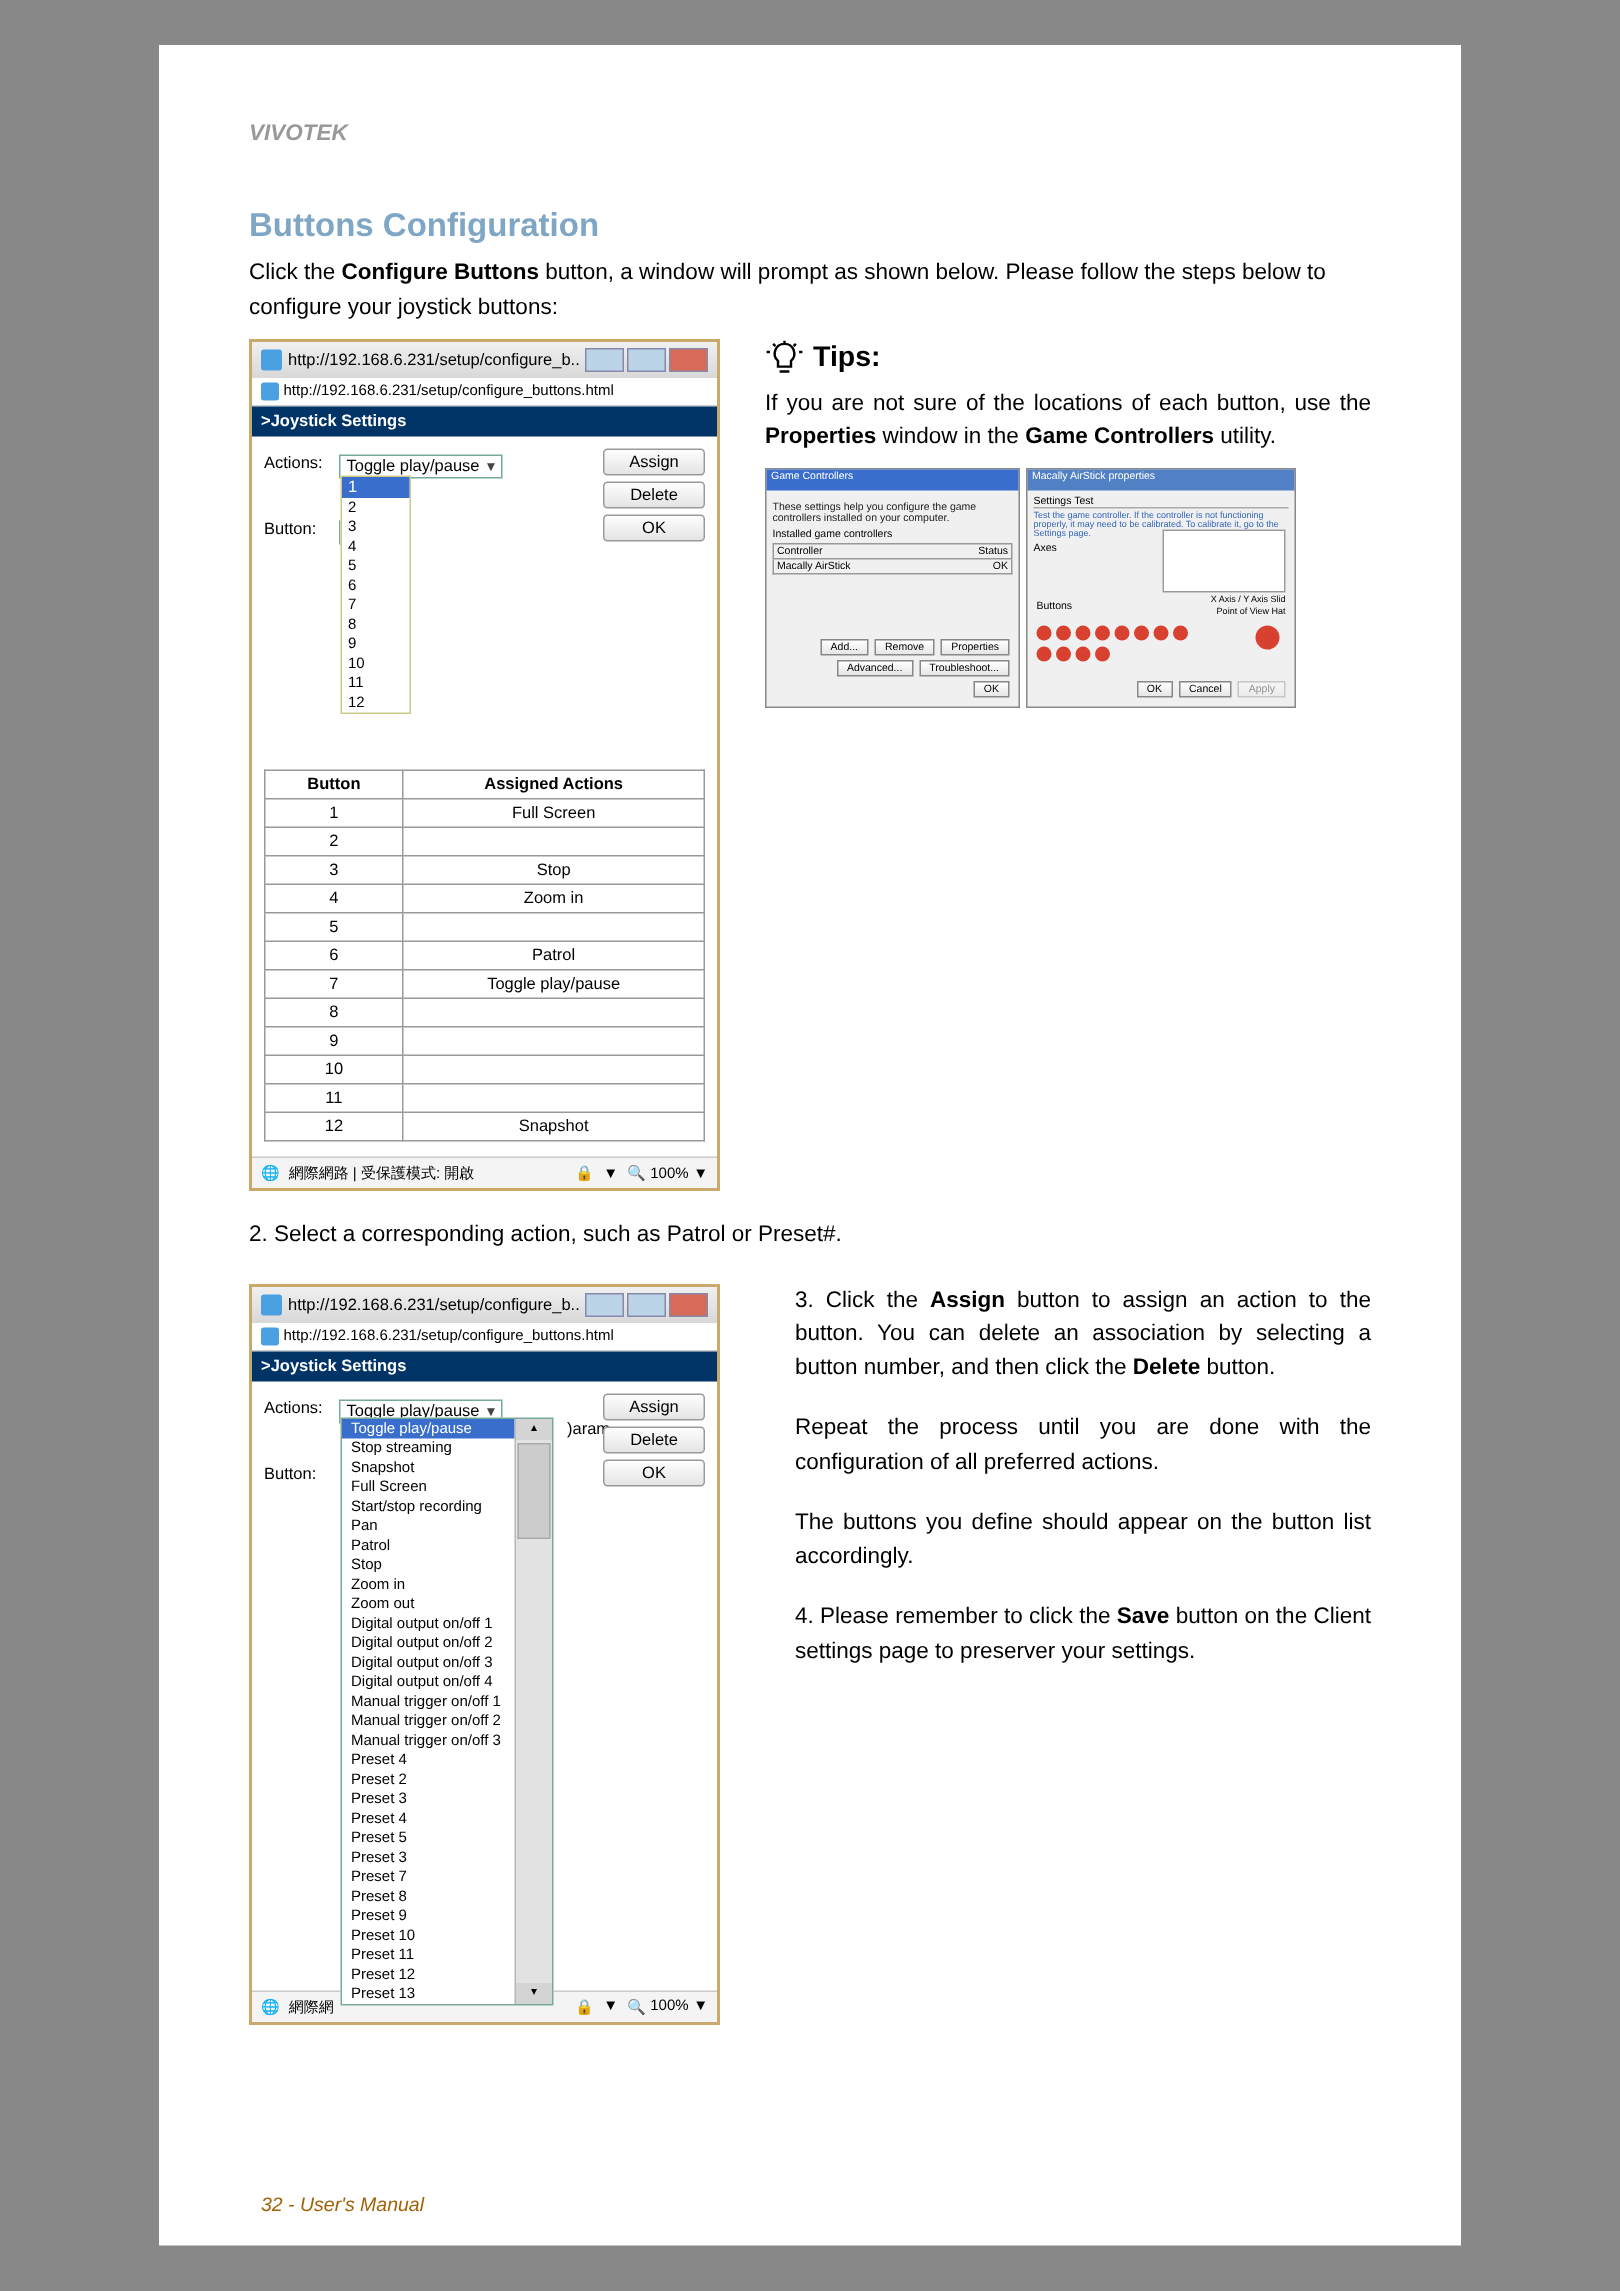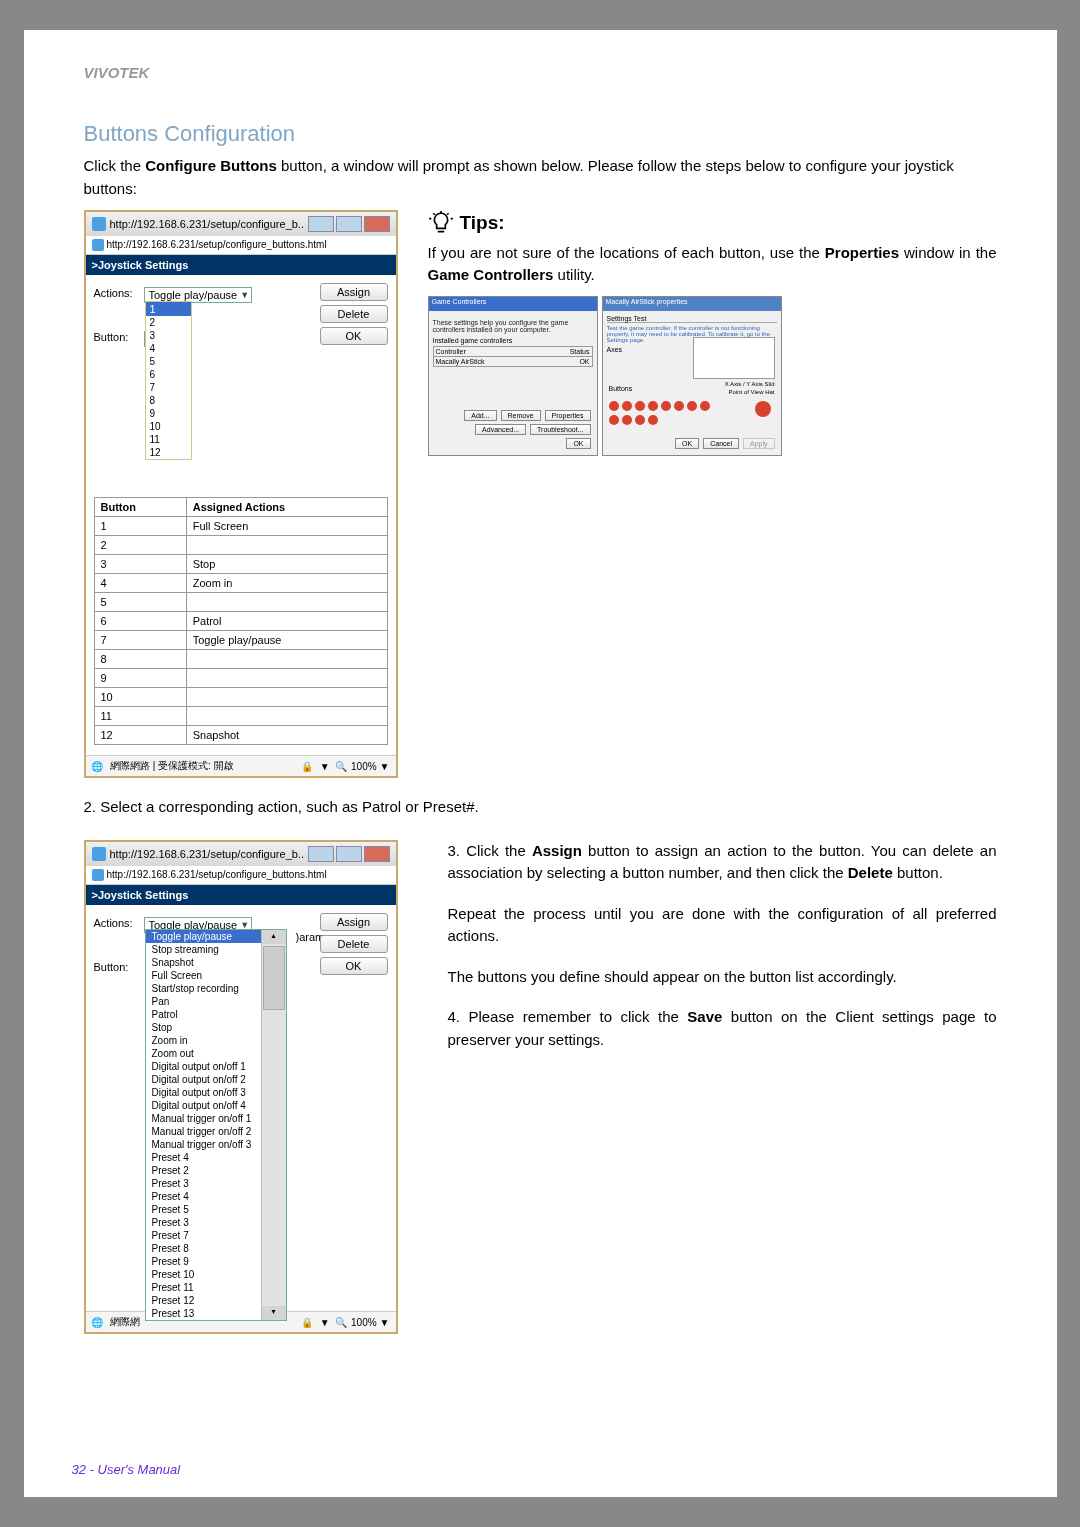--- a/index.html
+++ b/index.html
@@ -1,18 +1,18 @@
 <!DOCTYPE html>
 <html><head>
 <meta charset="utf-8">
 <style>
 body{margin:0;background:#888;font-family:Arial,Helvetica,sans-serif;font-size:15px;color:#000}
-.page{width:1033px;margin:30px auto;background:#fff;padding:34px 60px 40px 60px;box-sizing:border-box;min-height:1467px;position:relative}
+.page{width:868px;margin:30px auto;background:#fff;padding:50px 60px 40px 60px;box-sizing:border-box;min-height:1467px;position:relative}
 .brand{font-style:italic;font-weight:bold;color:#999;font-size:15px;margin-bottom:40px}
-h2.section{color:#7fa6c5;font-weight:normal;font-size:22px;margin:0 0 8px 0}
+h2.section{color:#7fa6c5;font-weight:bold;font-size:22px;margin:0 0 8px 0}
 .paragraph{line-height:1.5;margin:4px 0 10px 0}
 .bold{font-weight:bold}
 .columns{display:flex;gap:30px;align-items:flex-start;margin-top:6px}
 .win{border:2px solid #c9a96e;background:#fff;width:310px;font-size:11px;position:relative}
 .win-titlebar{background:linear-gradient(#f0f0f0,#d8d8d8);padding:4px 6px;display:flex;align-items:center;gap:4px}
 .win-titlebar .ico{width:14px;height:14px;background:#4aa0e0;border-radius:2px}
 .win-titlebar .url{flex:1;white-space:nowrap;overflow:hidden}
 .win-titlebar .wctrl{display:flex;gap:2px}
 .win-titlebar .wctrl span{width:24px;height:14px;background:#bcd4e7;border:1px solid #88a;display:inline-block}
 .win-titlebar .wctrl span.x{background:#d86b58}
@@ -21,21 +21,21 @@
 .js-head{background:#003366;color:#fff;padding:4px 6px;font-weight:bold}
 .jbody{padding:8px 8px 10px 8px;position:relative}
 .row{display:flex;align-items:flex-start;margin:4px 0}
 .lbl{width:50px}
 select.sel,div.sel{border:1px solid #7a9;font-size:11px;padding:1px 2px}
 .select-box{display:inline-block;border:1px solid #7a9;padding:1px 14px 1px 4px;position:relative;background:#fff}
 .select-box .arr{position:absolute;right:2px;top:2px;font-size:9px;color:#444}
 .btns{position:absolute;right:8px;top:8px;display:flex;flex-direction:column;gap:4px}
 .wbtn{border:1px solid #999;border-radius:3px;background:linear-gradient(#fefefe,#e4e4e4);padding:2px 10px;font-size:11px;text-align:center;min-width:46px}
 .tbl{border-collapse:collapse;width:100%;margin-top:60px}
-.tbl th,.tbl td{border:1px solid #999;font-size:11px;padding:3px 6px;text-align:left}
+.tbl th,.tbl td{border:1px solid #999;font-size:11px;padding:3px 6px;text-align:center}
 .tbl th{font-weight:bold}
 .statusbar{display:flex;align-items:center;gap:6px;border-top:1px solid #ccc;padding:3px 6px;font-size:10px;background:#f4f4f4}
 .statusbar .spacer{flex:1}
 .statusbar .zoom{display:flex;align-items:center;gap:3px}
 .dropdown-open{position:absolute;left:59px;top:26px;border:1px solid #cc8;background:#fff;font-size:10px;width:45px}
 .dropdown-open div{padding:1px 4px}
 .dropdown-open div.sel{background:#3a6ecc;color:#fff;border:none}
 .tips-block{flex:1}
 .tips-head{display:flex;align-items:center;gap:6px;font-weight:bold;font-size:19px;margin-bottom:6px}
 .lightbulb{width:26px;height:26px}
@@ -52,21 +52,21 @@
 .step2{margin:18px 0 21px 0}
 .actions-open{position:absolute;left:59px;top:24px;border:1px solid #7a9;background:#fff;font-size:10px;width:140px;max-height:none}
 .actions-open div{padding:1px 6px;white-space:nowrap}
 .actions-open div.hl{background:#3a6ecc;color:#fff}
 .actions-open .scrollbar{position:absolute;right:0;top:0;bottom:0;width:12px;background:#e2e2e2;border-left:1px solid #bbb}
 .actions-open .scrollbar .thumb{position:absolute;left:1px;right:1px;top:16px;height:60px;background:#ccc;border:1px solid #aaa}
 .actions-open .scrollbar .up,.actions-open .scrollbar .down{position:absolute;left:0;right:0;height:12px;background:#d4d4d4;text-align:center;font-size:8px}
 .actions-open .scrollbar .up{top:0}.actions-open .scrollbar .down{bottom:0}
 .right-steps{flex:1;line-height:1.5;text-align:justify;padding-left:20px}
 .right-steps .step{margin-bottom:18px}
-.footer{position:absolute;bottom:20px;left:48px;color:#6d28d9;font-style:italic;font-size:13px}
+.footer{position:absolute;bottom:20px;left:68px;color:#a16207;font-style:italic;font-size:13px}
 .red-dots{display:flex;gap:3px;margin-top:4px}
 .red-dots span{width:10px;height:10px;background:#d84030;border-radius:50%;display:inline-block}
 .gc-axis{border:1px solid #999;background:#fff;width:80px;height:40px;position:absolute;right:6px;top:40px}
 .gc-povknob{width:16px;height:16px;border-radius:50%;background:#d84030;position:absolute;right:10px;bottom:38px}
 </style>
 </head>
 <body>
 
 <div class="page">
   <div class="brand">VIVOTEK</div>

